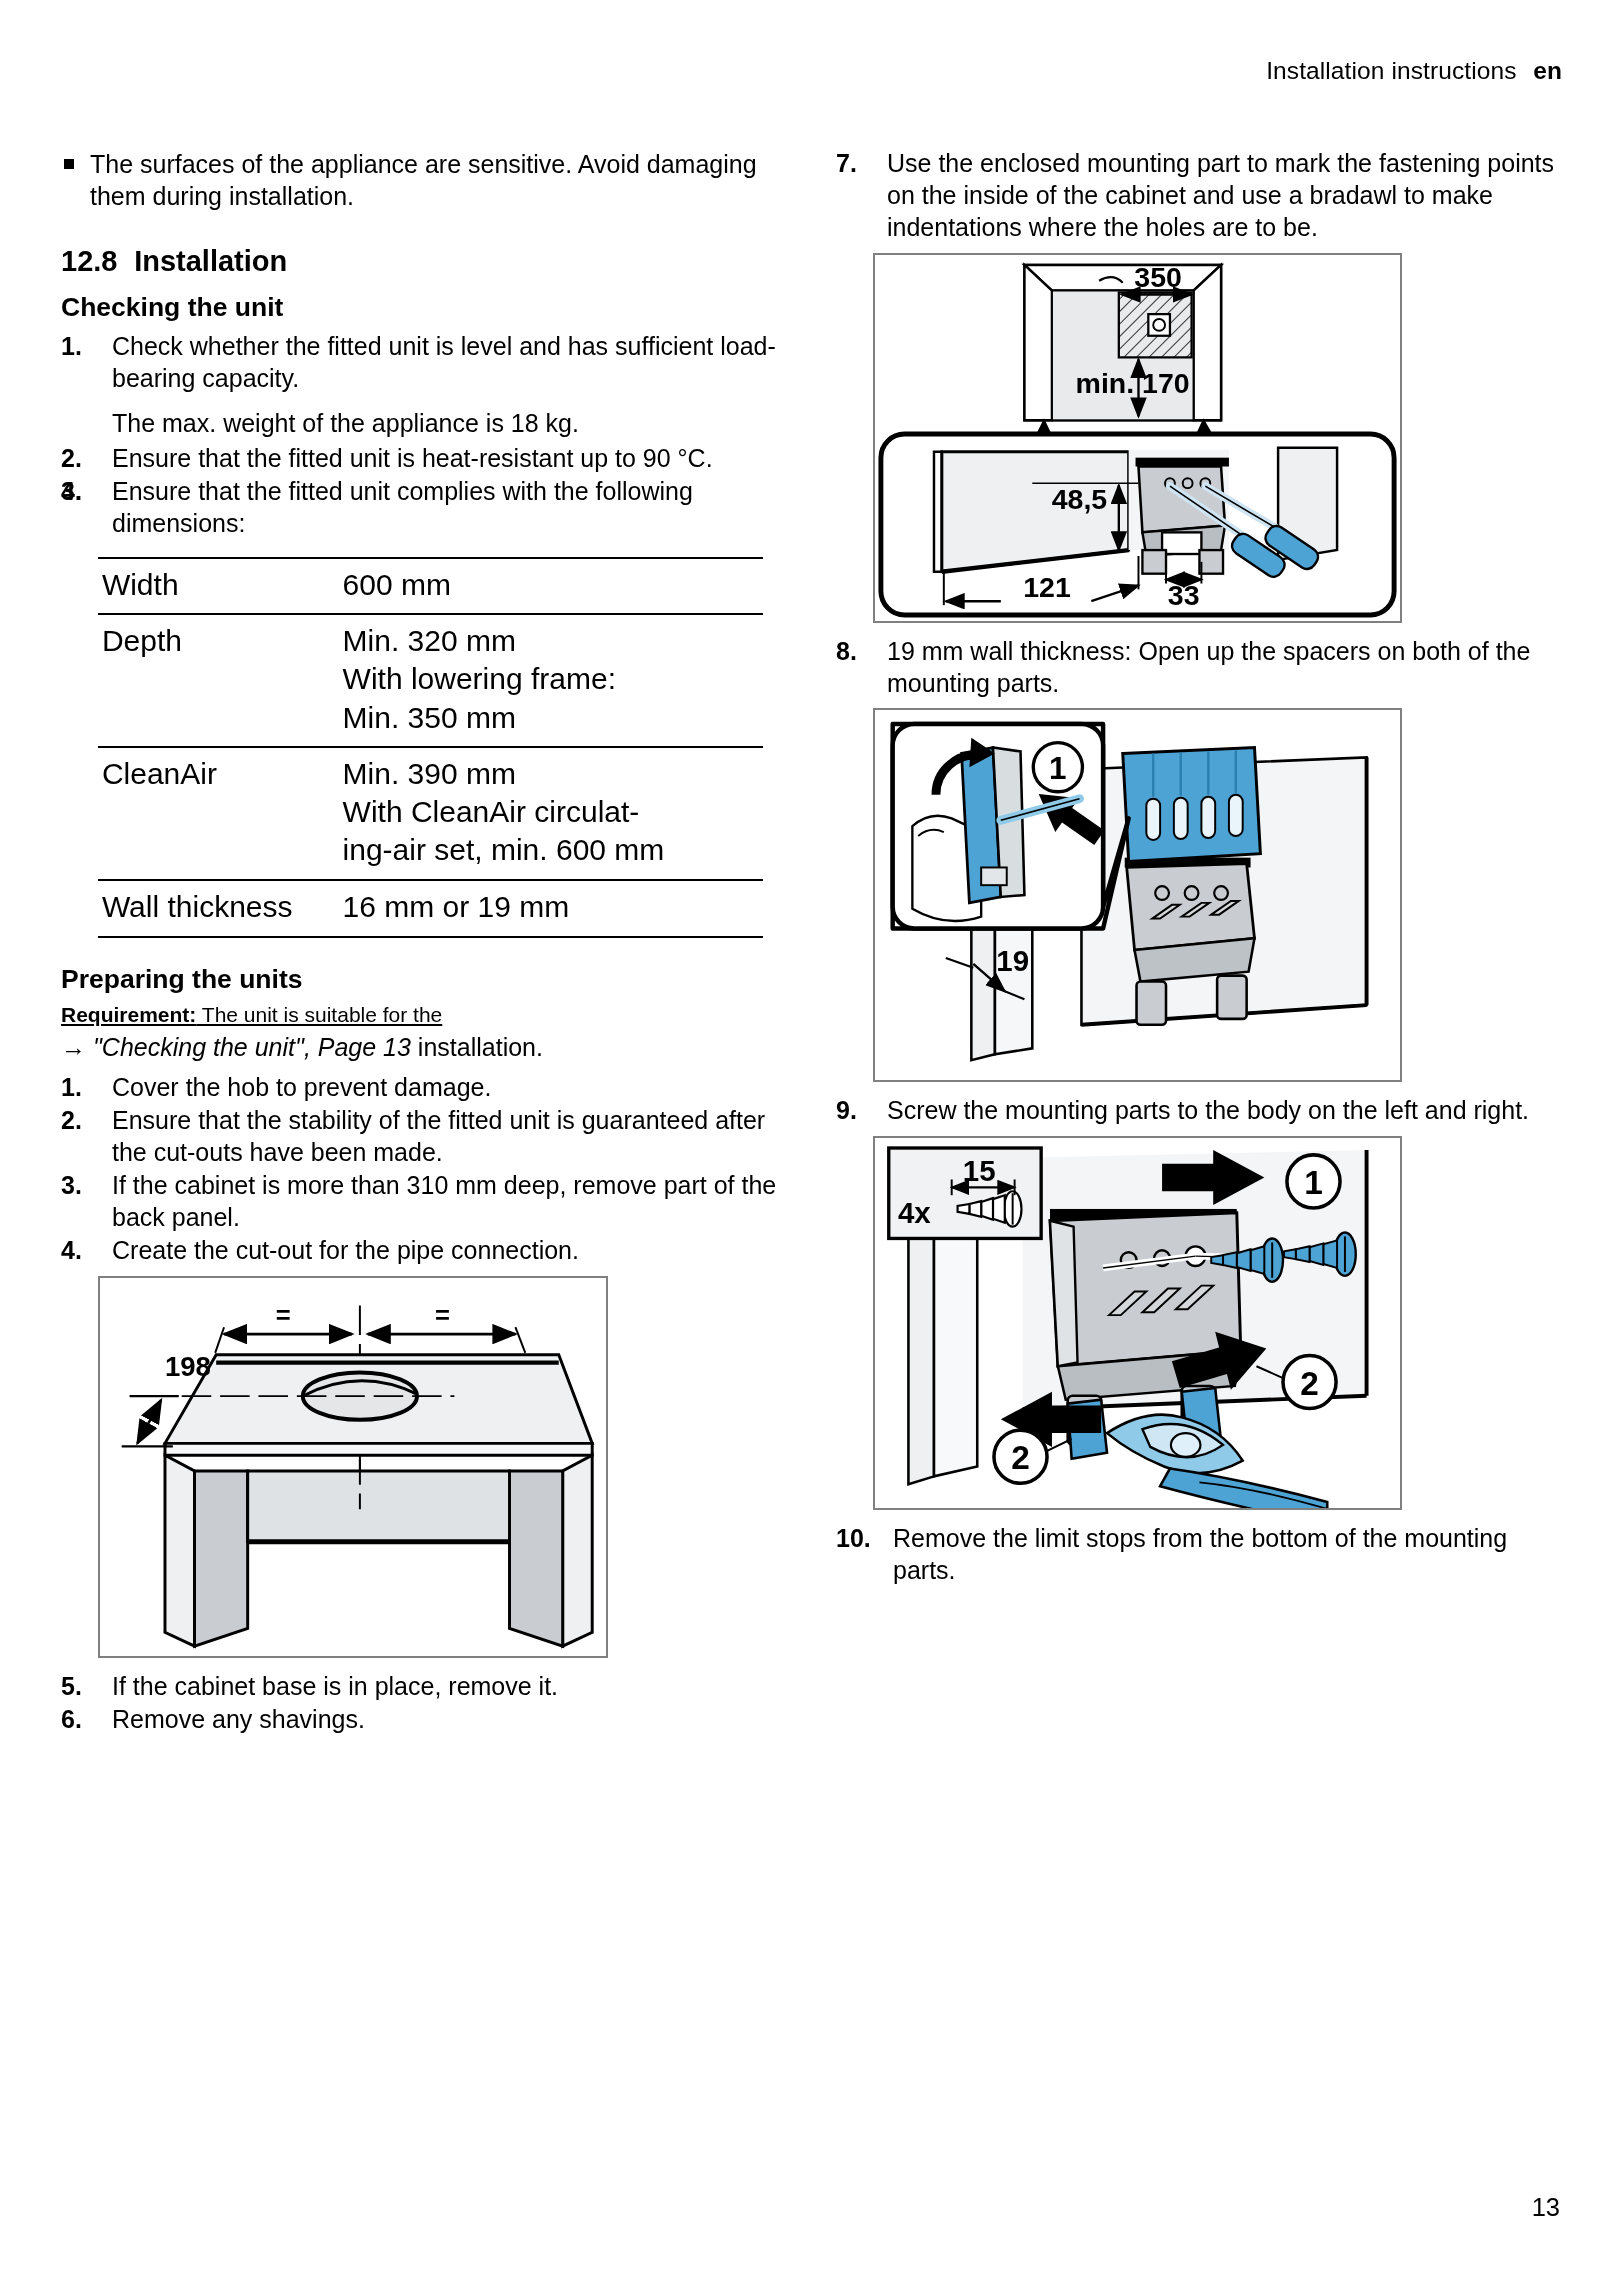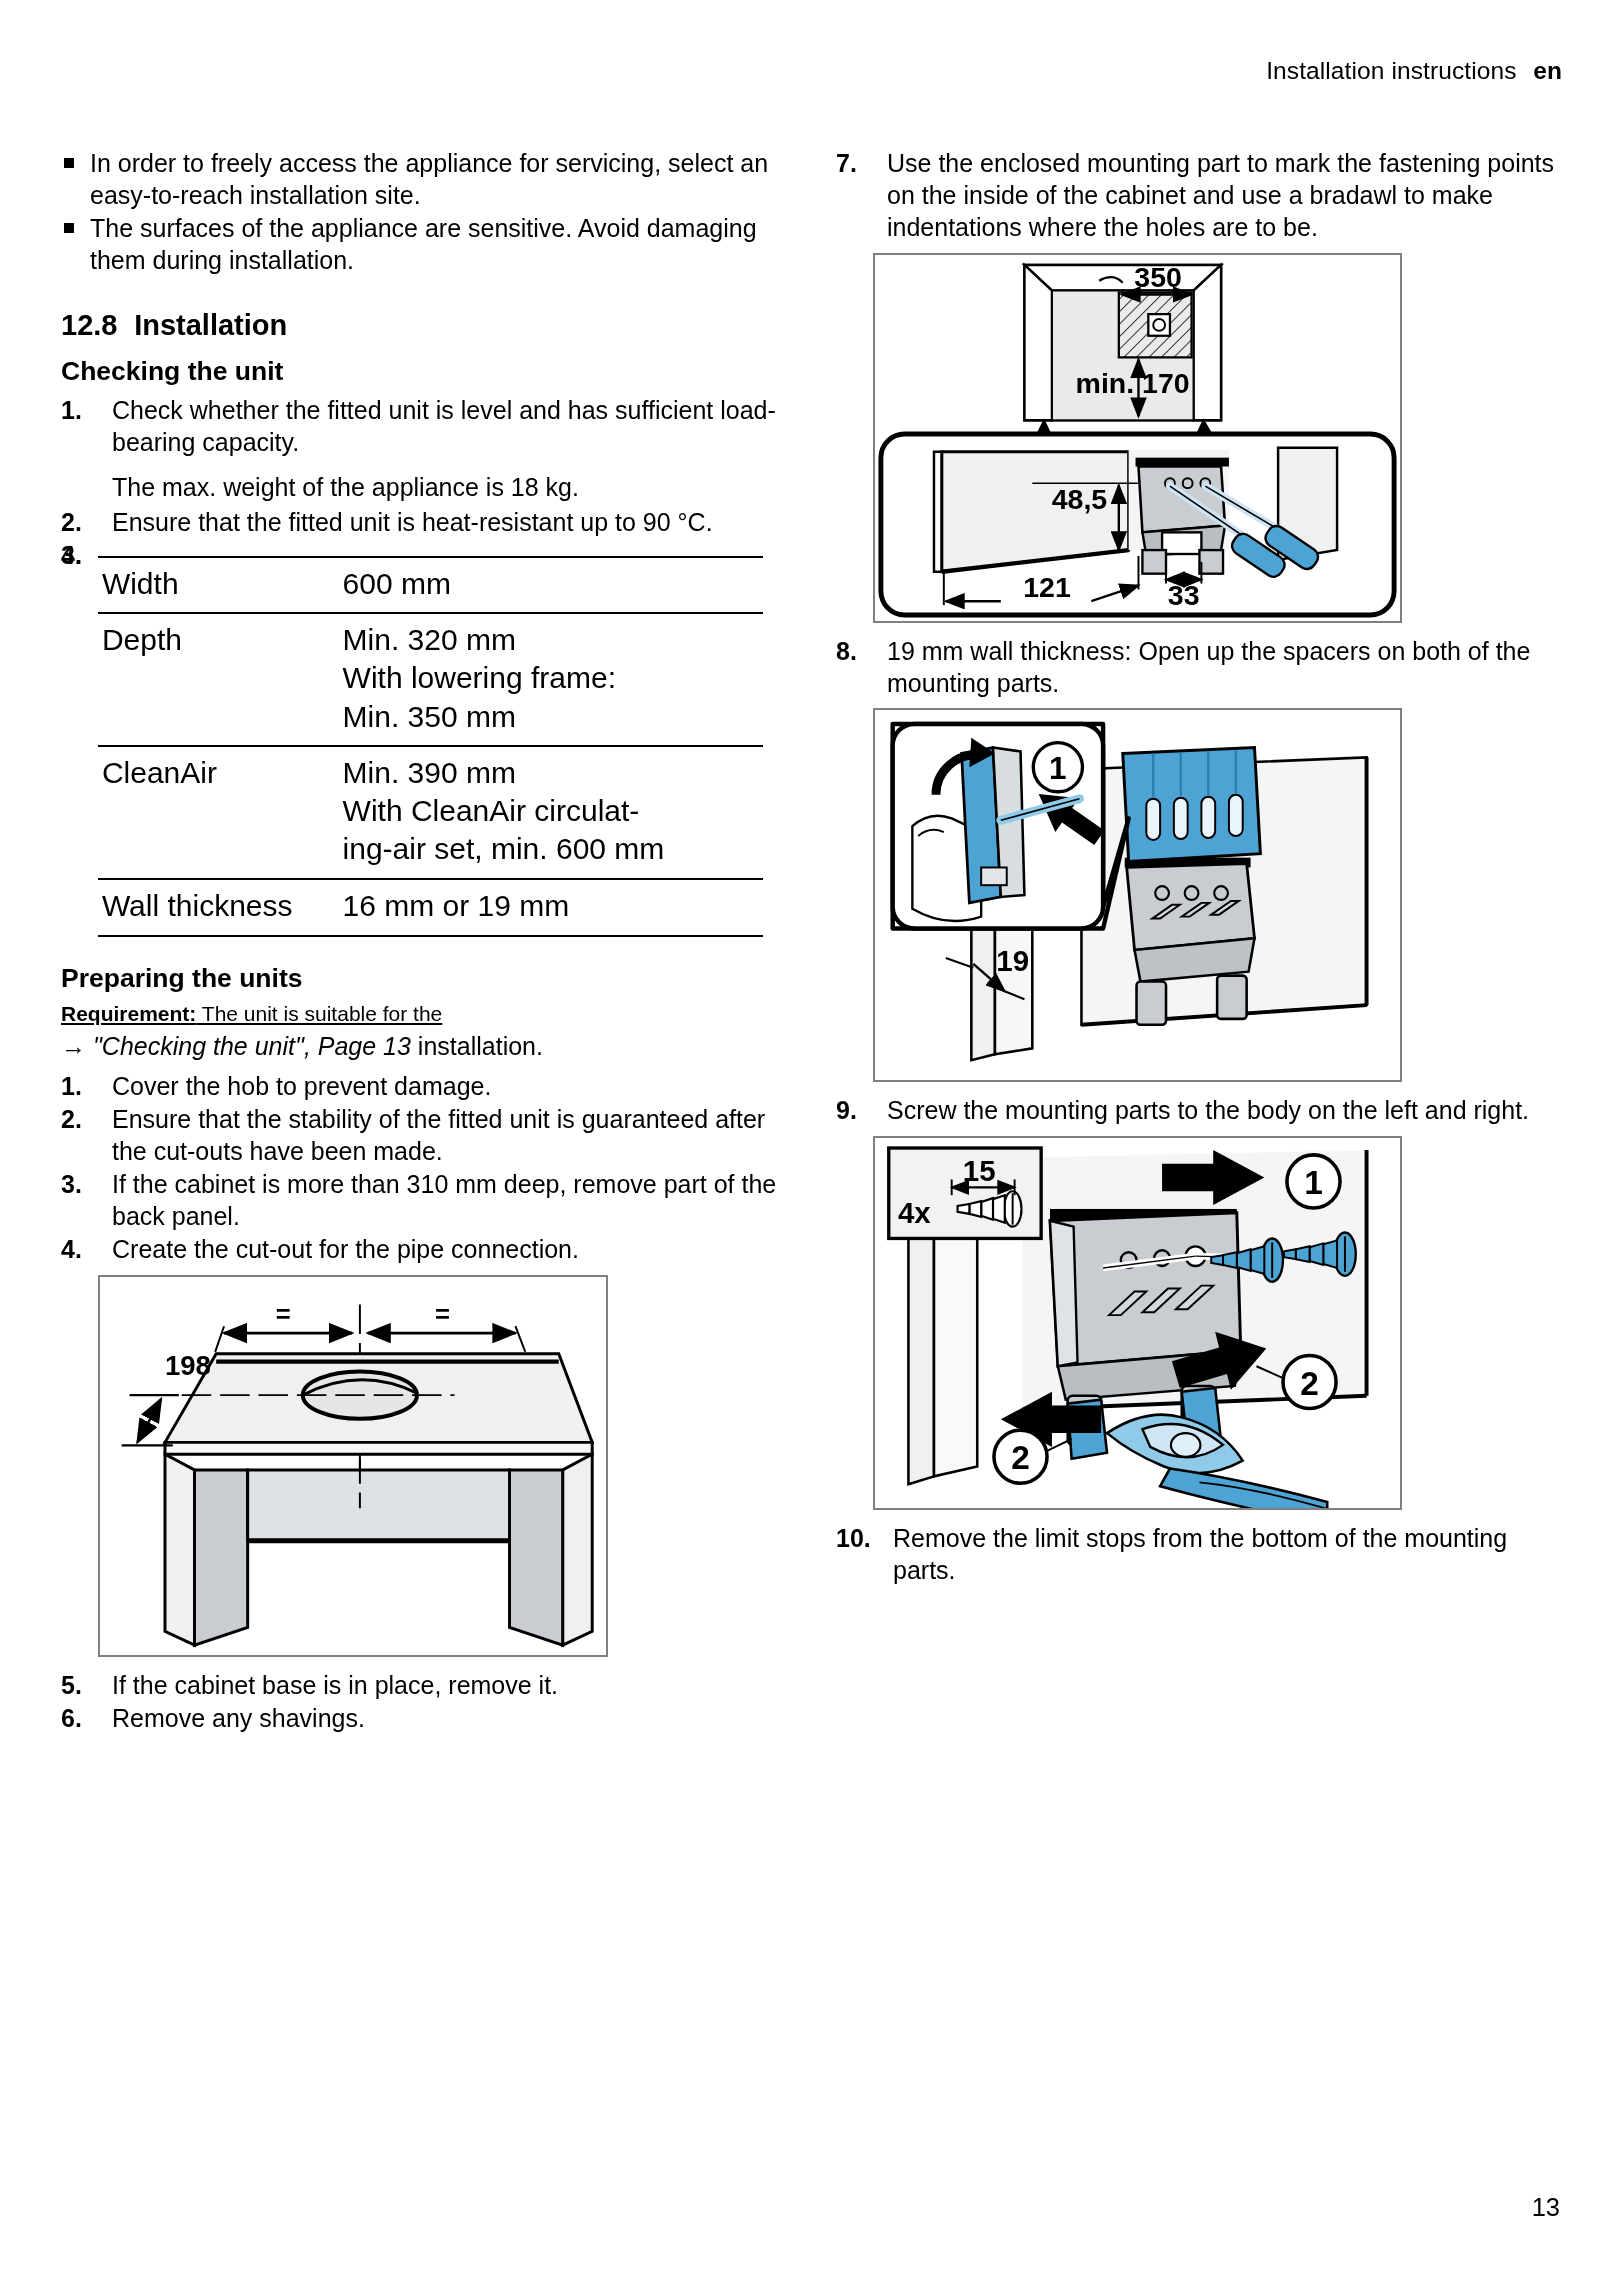--- a/index.html
+++ b/index.html
@@ -107,21 +107,20 @@
     <span class="lang">en</span>
   </div>
 
   <div class="cols">
 
     <div class="col">
 
       <ul class="bullets">
         <li>
           <span class="sq"></span>
-          <span>In order to freely access the appliance for servicing, select an easy-to-reach installation site.</span>
         </li>
         <li>
           <span class="sq"></span>
           <span>The surfaces of the appliance are sensitive. Avoid damaging them during installation.</span>
         </li>
       </ul>
 
       <h2 class="section">
         <span>12.8</span>
         <span>Installation</span>
@@ -137,20 +136,21 @@
         </li>
         <li>
           <span class="num">2.</span>
           <span>Ensure that the fitted unit is heat-resistant up to 90 °C.</span>
         </li>
         <li>
           <span class="num">3.</span>
         </li>
         <li>
           <span class="num">4.</span>
+          <span>Ensure that the fitted unit complies with the following dimensions:</span>
         </li>
       </ol>
 
       <table class="dims">
         <tbody>
           <tr>
             <td class="k">Width</td>
             <td class="v" style="white-space:pre-line">600 mm</td>
           </tr>
           <tr>

